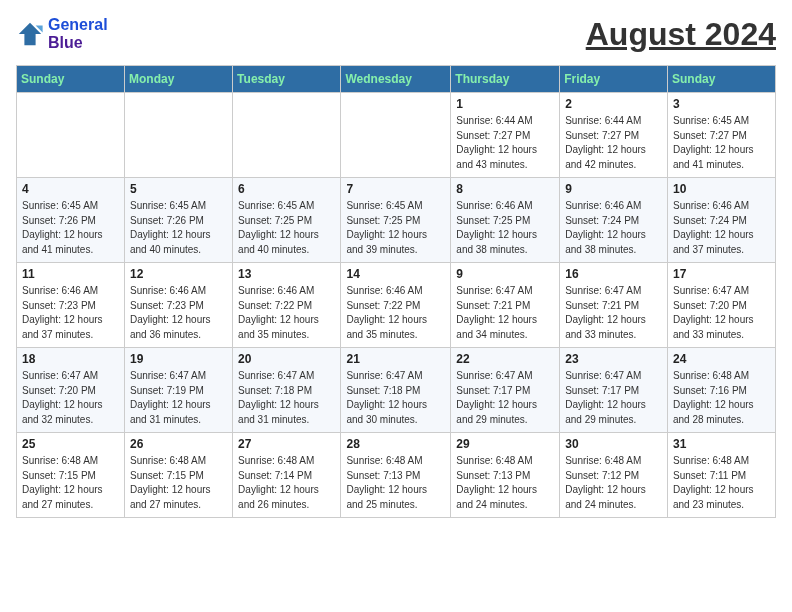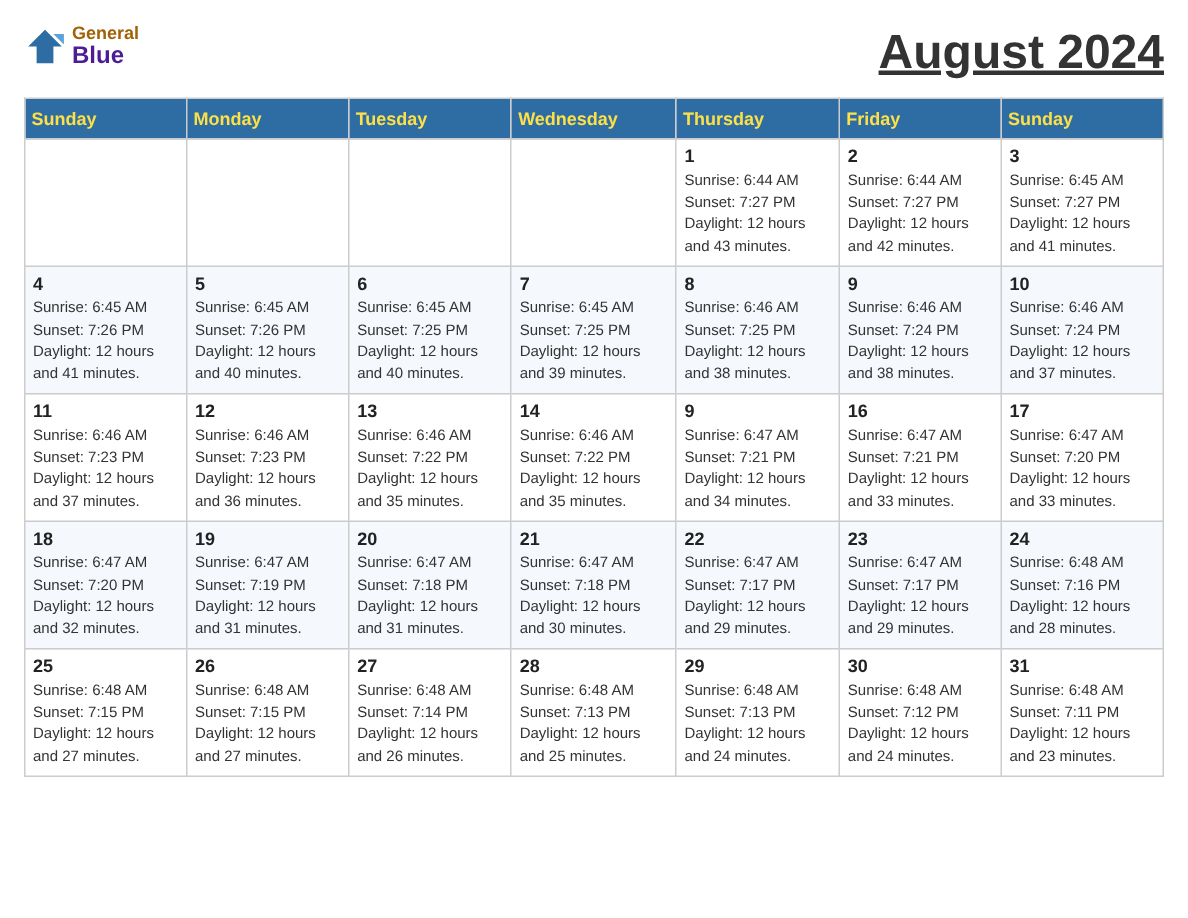--- a/index.html
+++ b/index.html
@@ -38,21 +38,21 @@
       font-size: 16px;
       color: #555;
     }
     table {
       width: 100%;
       border-collapse: collapse;
       font-size: 11px;
     }
     thead tr th {
       background-color: #2e6da4;
-      color: #fde047;
+      color: #86efac;
       padding: 6px 4px;
       text-align: left;
       font-size: 12px;
       font-weight: bold;
       border: 1px solid #ccc;
     }
     tbody tr td {
       border: 1px solid #ccc;
       vertical-align: top;
       padding: 4px 5px;
@@ -81,21 +81,21 @@
 </head>
 <body>
 
 <div class="header-area">
   <div class="logo">
     <svg class="logo-icon" viewBox="0 0 40 40" xmlns="http://www.w3.org/2000/svg">
       <polygon points="20,4 36,20 28,20 28,36 12,36 12,20 4,20" fill="#2e6da4"></polygon>
       <polygon points="28,8 38,8 38,18" fill="#5ba3d9"></polygon>
     </svg>
     <div>
-      <div style="font-size:12px;font-weight:bold;color:#a16207;line-height:1.1;">General</div>
+      <div style="font-size:16px;font-weight:bold;color:#1d4ed8;line-height:1.1;">General</div>
       <div style="font-size:16px;font-weight:bold;color:#4c1d95;line-height:1.1;">Blue</div>
     </div>
   </div>
   <div class="title-area">
     <div class="month-year">August 2024</div>
   </div>
 </div>
 
 <table>
   <thead>

